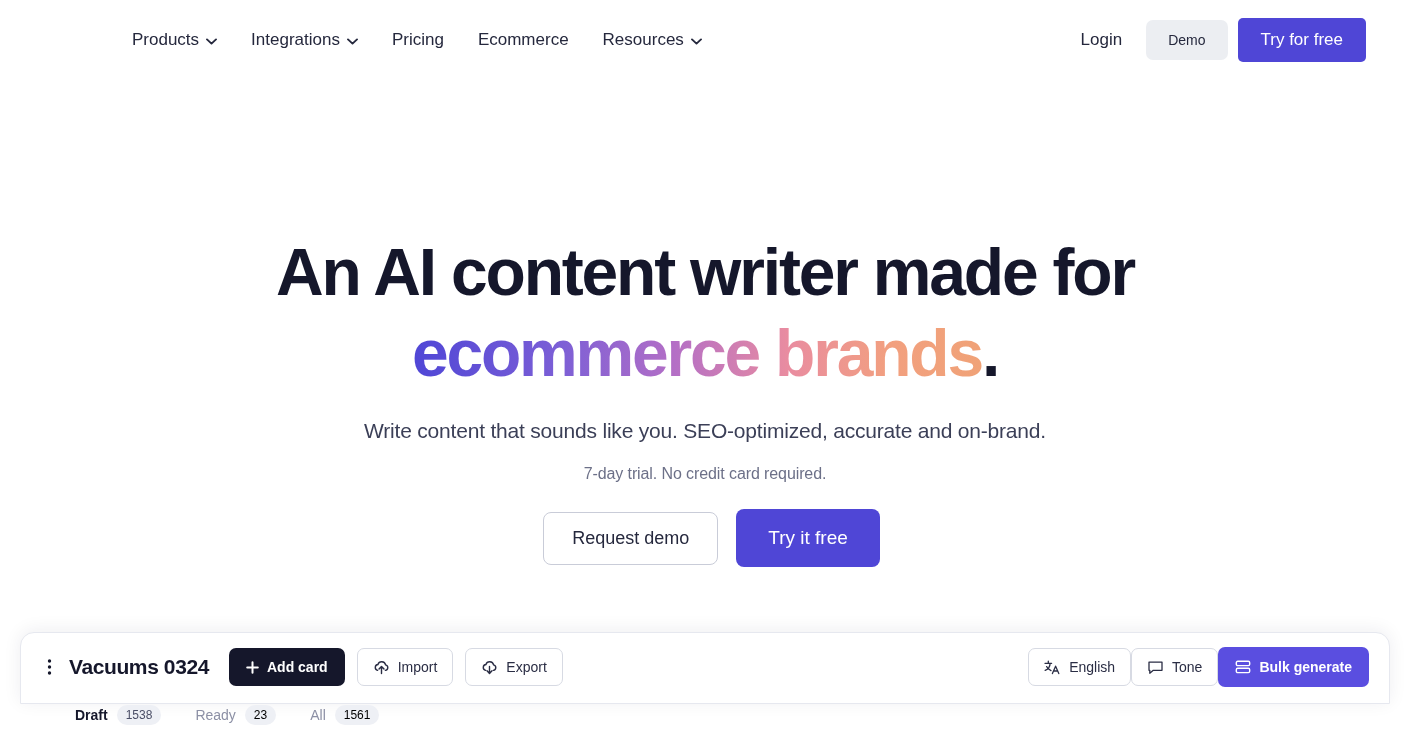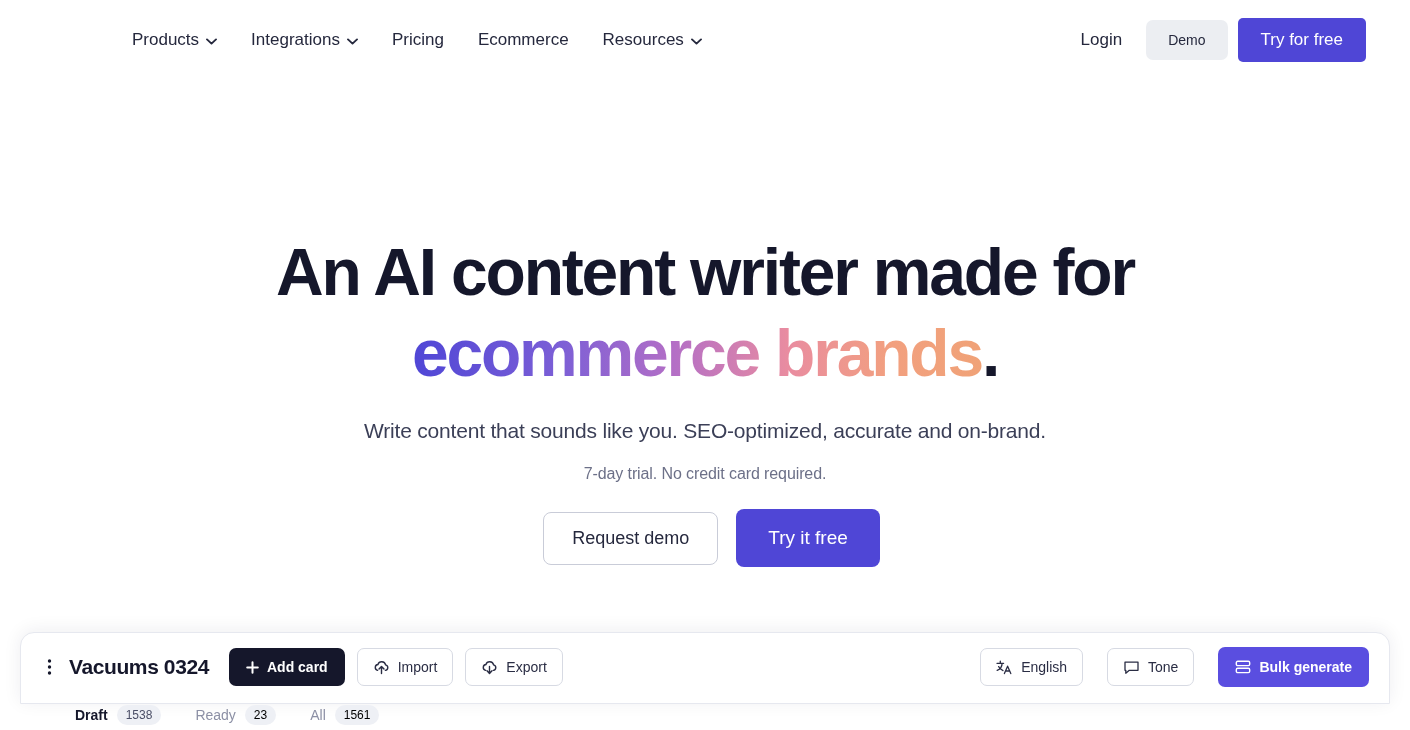--- a/index.html
+++ b/index.html
@@ -220,21 +220,21 @@
     font-size: 14px;
     font-weight: 700;
     padding: 12px 17px;
     cursor: pointer;
     font-family: inherit;
   }
   .toolbar-right {
     margin-left: auto;
     display: flex;
     align-items: center;
-    gap: 24px;
+    gap: 0;
   }
   .app-tabs {
     display: flex;
     align-items: center;
     gap: 34px;
     margin-top: 18px;
     padding-left: 34px;
   }
   .app-tab {
     display: flex;

